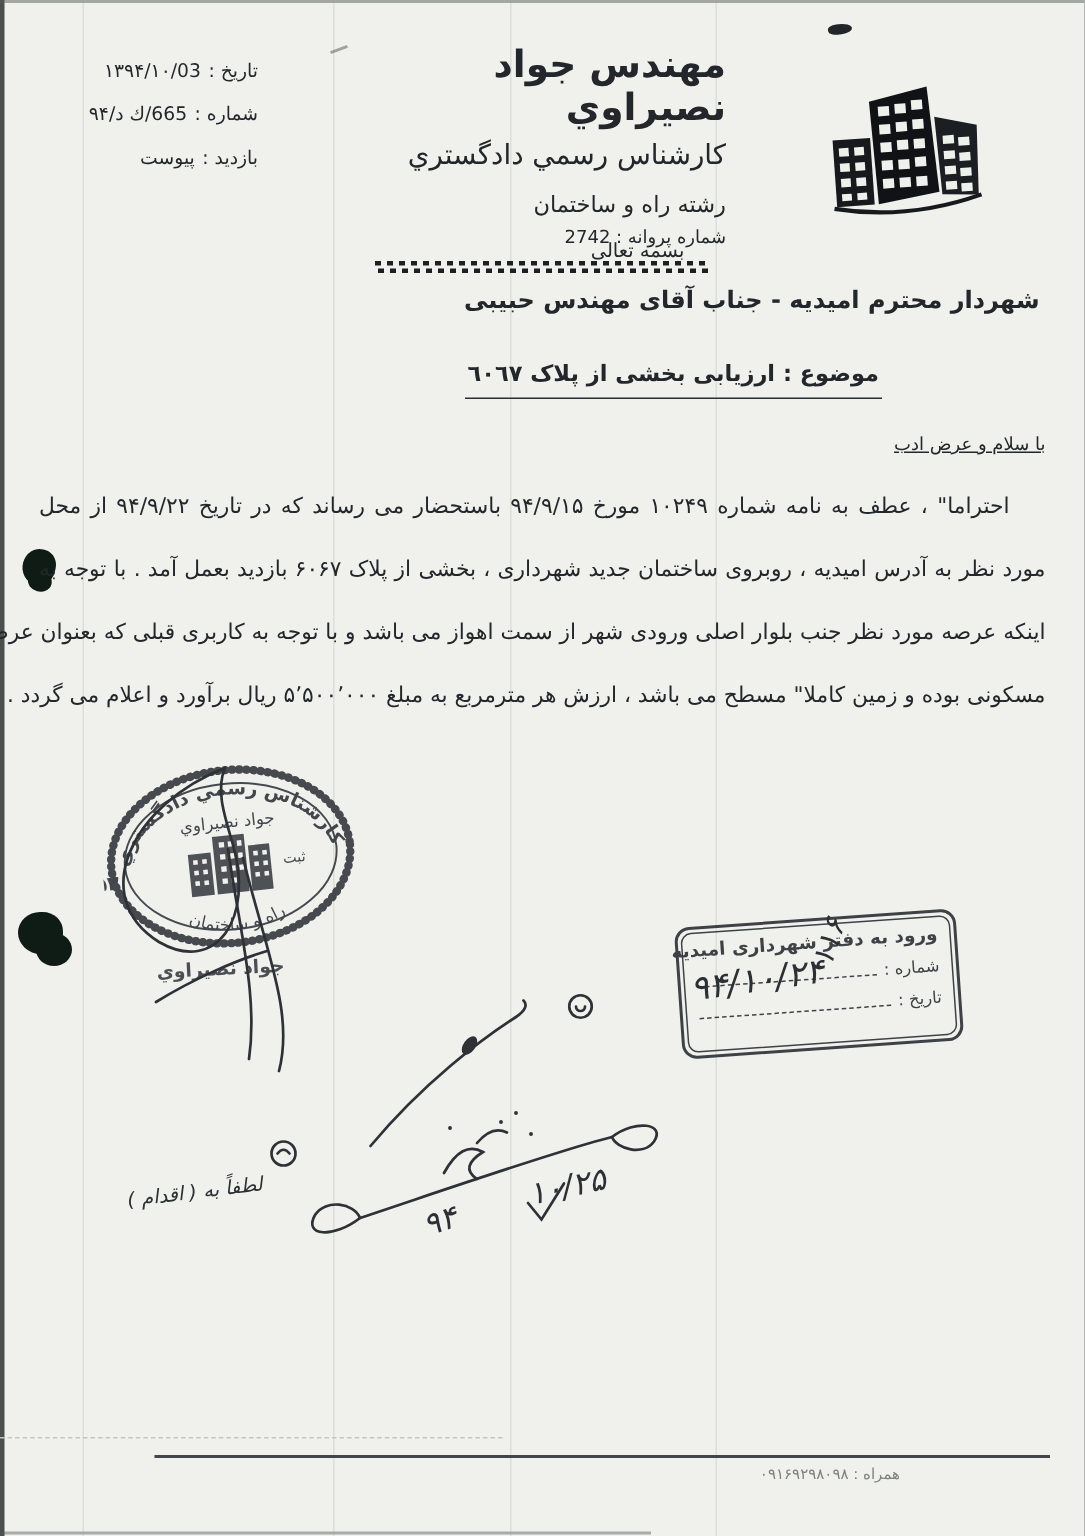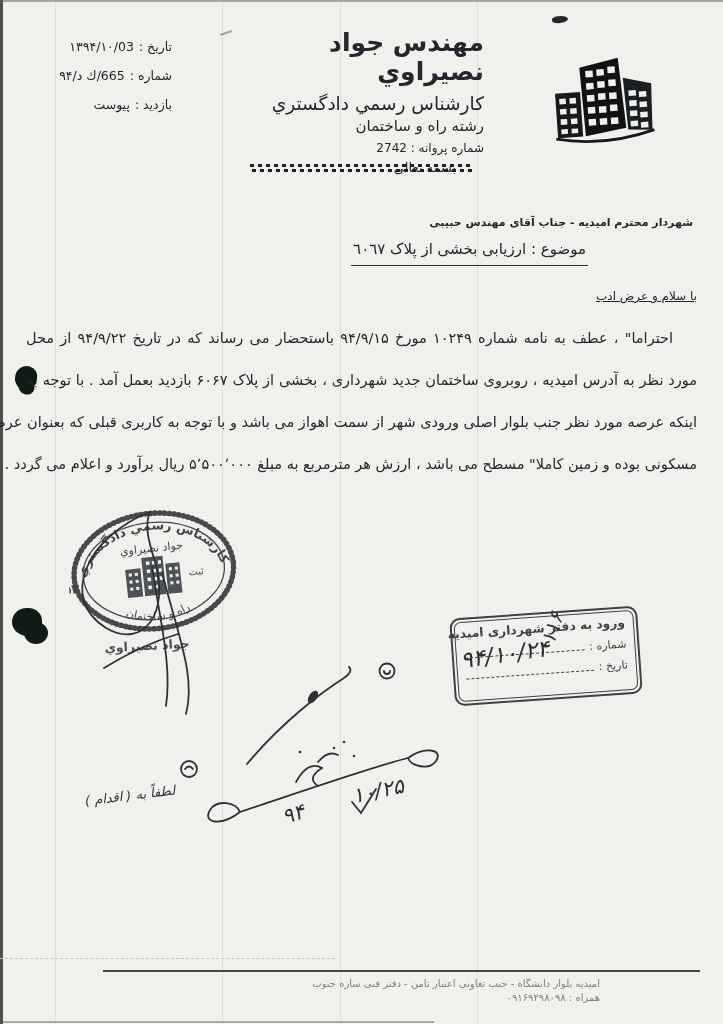--- a/index.html
+++ b/index.html
@@ -21,32 +21,32 @@
   .blob-2{left:12px;top:608px;width:30px;height:28px;}
   .blob-2::after{left:12px;top:14px;width:24px;height:22px;}
   .tiny-mark-1{position:absolute;left:220px;top:32px;width:12px;height:2px;background:#6a6e6a;transform:rotate(-20deg);opacity:.6;}
   .tiny-mark-2{position:absolute;left:552px;top:16px;width:16px;height:7px;background:#22252a;border-radius:40% 60% 50% 50%;transform:rotate(-8deg);}
   
   .meta{position:absolute;left:20px;top:32px;width:152px;font-size:12.5px;}
   .meta-row{display:flex;justify-content:flex-start;gap:5px;line-height:29px;white-space:nowrap;}
   .letterhead{position:absolute;left:238px;top:28px;width:246px;text-align:right;}
   .lh-name{font-size:25px;font-weight:bold;letter-spacing:.5px;}
   .lh-title{font-size:18.5px;margin-top:7px;}
-  .lh-field{font-size:15px;margin-top:3px;}
+  .lh-field{font-size:15px;margin-top:13px;}
   .lh-license{font-size:12px;margin-top:6px;}
   .ribbon{margin:9px auto 0;width:222px;height:8px;background-repeat:no-repeat;
     background-image:
       repeating-linear-gradient(90deg,#1d1f22 0 4px,transparent 4px 8px),
       repeating-linear-gradient(90deg,transparent 0 2px,#1d1f22 2px 6px,transparent 6px 8px);
     background-size:100% 3px,100% 3px;background-position:0 0,0 5px;}
   .logo{position:absolute;left:543px;top:44px;width:118px;height:104px;}
   .basmala{position:absolute;left:330px;top:160px;width:190px;text-align:center;font-size:13px;}
   
-  .recipient{position:absolute;right:30px;top:216px;font-size:11px;font-weight:bold;}
-  .subject{position:absolute;right:135px;top:240px;font-size:15px;font-weight:normal;
+  .recipient{position:absolute;right:30px;top:190px;font-size:16px;font-weight:bold;}
+  .subject{position:absolute;right:135px;top:240px;font-size:15px;font-weight:bold;
     padding:0 2px 7px 2px;border-bottom:1.6px solid #2a2d32;}
   .salutation{position:absolute;right:26px;top:289px;font-size:12px;text-decoration:underline;}
   .body-text{position:absolute;right:26px;left:26px;top:317px;font-size:14.5px;}
   .body-line{height:42px;line-height:42px;text-align:justify;text-align-last:justify;white-space:nowrap;}
   .body-line.first{padding-right:24px;}
   
   .oval-stamp{position:absolute;left:68px;top:506px;width:172px;height:134px;transform:rotate(-6deg);opacity:.92;}
   .name-below-stamp{position:absolute;left:88px;top:638px;width:118px;font-size:12.5px;font-weight:bold;
     color:#3a3e44;transform:rotate(-3deg);text-align:center;opacity:.9;}
   .sig-overlay{position:absolute;left:0;top:0;width:723px;height:1024px;pointer-events:none;}
@@ -252,17 +252,16 @@
     <path d="M240 812 c -18 14 -38 12 -30 -2 c 7 -11 26 -8 30 2"></path>
     <path d="M408 758 c 16 -12 36 -9 28 3 c -7 10 -25 5 -28 -3"></path>
     <path d="M352 802 l 9 11 l 15 -24"></path>
     <circle cx="189" cy="769" r="8"></circle>
     <path d="M185 769 q 4 -5 8 0"></path>
   </svg>
 
   <div class="footer-dashed"></div>
   <div class="footer-rule"></div>
   <div class="footer-text">
-    <div>امیدیه بلوار دانشگاه - جنب تعاونی اعتبار ثامن - دفتر فنی سازه جنوب</div>
     <div>همراه : ۰۹۱۶۹۲۹۸۰۹۸</div>
   </div>
 
 </div>
 
 </body></html>

